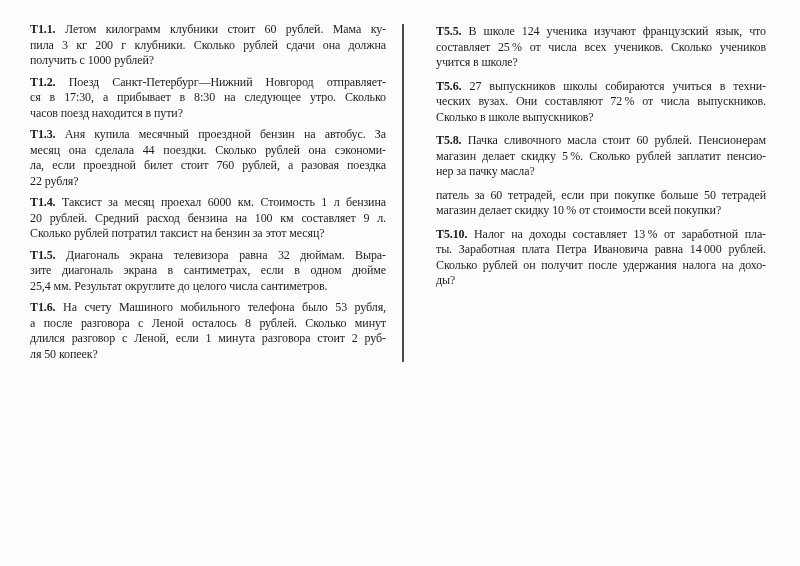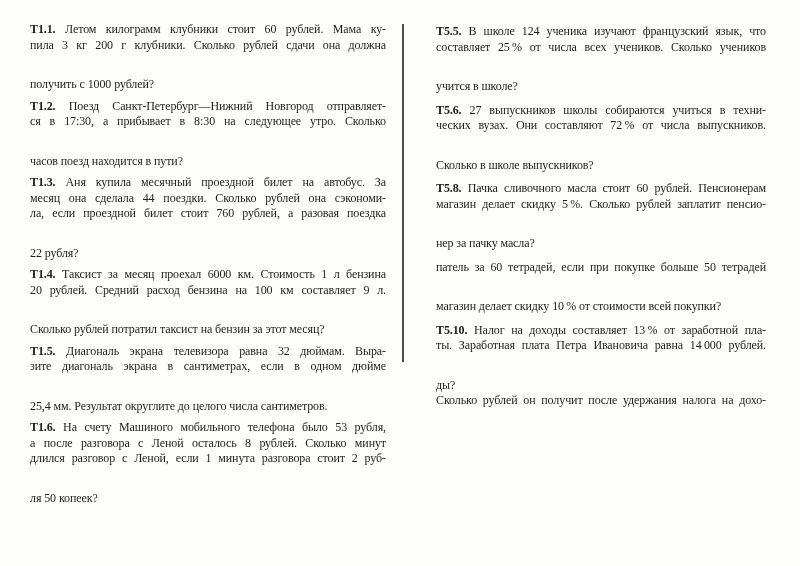--- a/index.html
+++ b/index.html
@@ -20,39 +20,39 @@
   .problem { margin-bottom: 6px; }
   [data-name="right-column"] .problem { margin-bottom: 8px; }
   .line {
     font-size: 12px;
     line-height: 15.5px;
     letter-spacing: -0.1px;
     white-space: nowrap;
     text-align: justify;
     text-align-last: justify;
   }
-  .line.last { text-align-last: left; margin-top: 24px; }
+  .line.last { text-align-last: left; }
   .pnum { font-weight: 700; }
 </style>
 </head>
 <body data-name="scanned-book-page" style="background: rgb(253, 253, 252); color: rgb(29, 29, 29);">
 
 <div class="column" data-name="left-column">
     <div class="problem" data-name="problem-item">
       <div class="line" data-name="problem-line"><b class="pnum" data-name="problem-number">Т1.1.</b> <span data-name="problem-text">Летом килограмм клубники стоит 60 рублей. Мама ку-</span></div>
       <div class="line" data-name="problem-line">пила 3 кг 200 г клубники. Сколько рублей сдачи она должна</div>
       <div class="line last" data-name="problem-line">получить с 1000 рублей?</div>
     </div>
     <div class="problem" data-name="problem-item">
       <div class="line" data-name="problem-line"><b class="pnum" data-name="problem-number">Т1.2.</b> <span data-name="problem-text">Поезд Санкт-Петербург—Нижний Новгород отправляет-</span></div>
       <div class="line" data-name="problem-line">ся в 17:30, а прибывает в 8:30 на следующее утро. Сколько</div>
       <div class="line last" data-name="problem-line">часов поезд находится в пути?</div>
     </div>
     <div class="problem" data-name="problem-item">
-      <div class="line" data-name="problem-line"><b class="pnum" data-name="problem-number">Т1.3.</b> <span data-name="problem-text">Аня купила месячный проездной билет на автобус. За</span></div>
+      <div class="line" data-name="problem-line"><b class="pnum" data-name="problem-number">Т1.3.</b> <span data-name="problem-text">Аня купила месячный проездной бензин на автобус. За</span></div>
       <div class="line" data-name="problem-line">месяц она сделала 44 поездки. Сколько рублей она сэкономи-</div>
       <div class="line" data-name="problem-line">ла, если проездной билет стоит 760 рублей, а разовая поездка</div>
       <div class="line last" data-name="problem-line">22 рубля?</div>
     </div>
     <div class="problem" data-name="problem-item">
       <div class="line" data-name="problem-line"><b class="pnum" data-name="problem-number">Т1.4.</b> <span data-name="problem-text">Таксист за месяц проехал 6000 км. Стоимость 1 л бензина</span></div>
       <div class="line" data-name="problem-line">20 рублей. Средний расход бензина на 100 км составляет 9 л.</div>
       <div class="line last" data-name="problem-line">Сколько рублей потратил таксист на бензин за этот месяц?</div>
     </div>
     <div class="problem" data-name="problem-item">
@@ -84,16 +84,16 @@
       <div class="line" data-name="problem-line">магазин делает скидку 5 %. Сколько рублей заплатит пенсио-</div>
       <div class="line last" data-name="problem-line">нер за пачку масла?</div>
     </div>
     <div class="problem" data-name="problem-item">
       <div class="line" data-name="problem-line">патель за 60 тетрадей, если при покупке больше 50 тетрадей</div>
       <div class="line last" data-name="problem-line">магазин делает скидку 10 % от стоимости всей покупки?</div>
     </div>
     <div class="problem" data-name="problem-item">
       <div class="line" data-name="problem-line"><b class="pnum" data-name="problem-number">Т5.10.</b> <span data-name="problem-text">Налог на доходы составляет 13 % от заработной пла-</span></div>
       <div class="line" data-name="problem-line">ты. Заработная плата Петра Ивановича равна 14 000 рублей.</div>
+      <div class="line" data-name="problem-line">Сколько рублей он получит после удержания налога на дохо-</div>
       <div class="line last" data-name="problem-line">ды?</div>
-      <div class="line" data-name="problem-line">Сколько рублей он получит после удержания налога на дохо-</div>
     </div>
   </div>
 
 </body></html>

